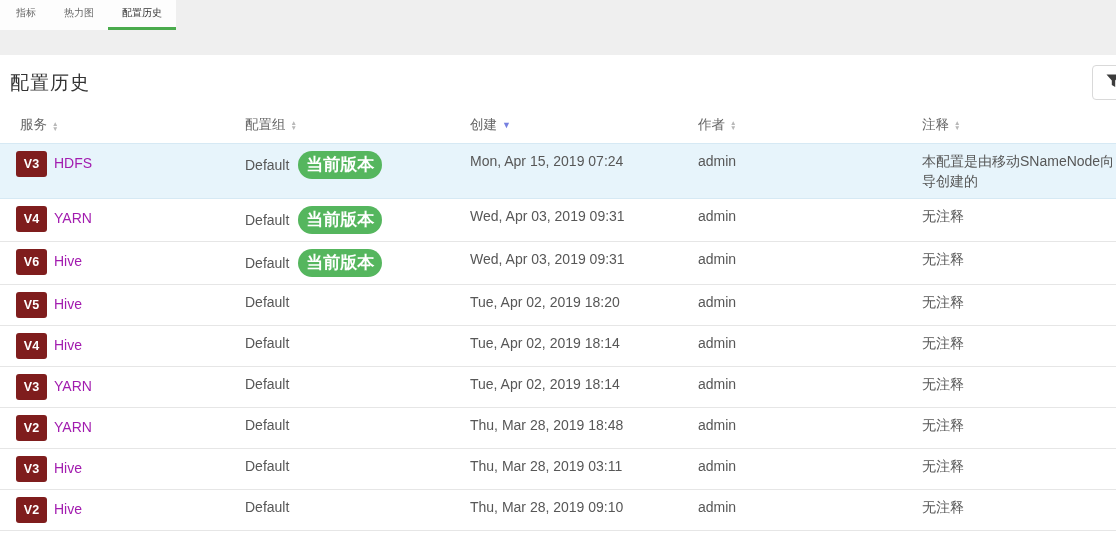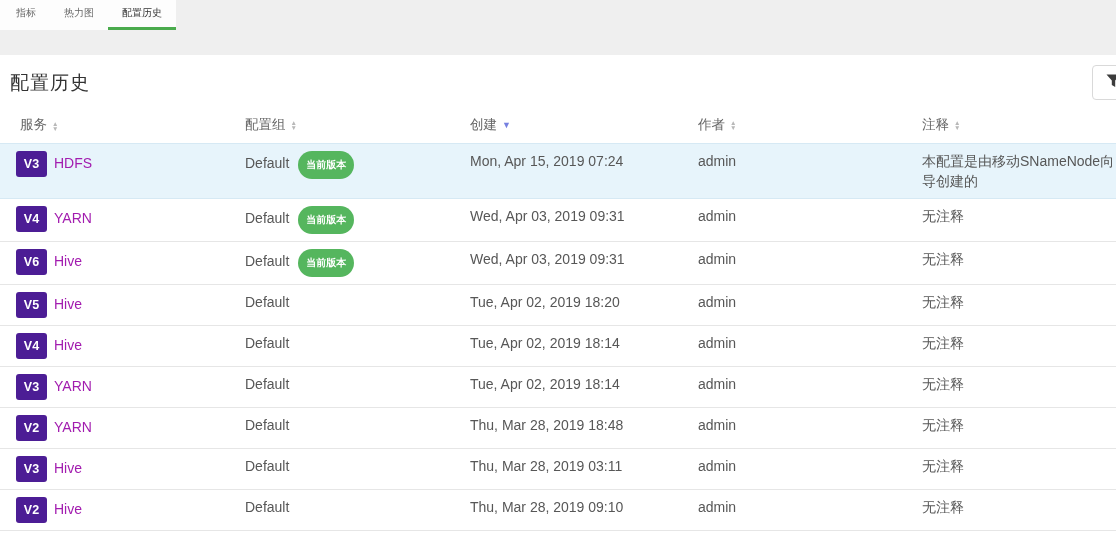--- a/index.html
+++ b/index.html
@@ -68,31 +68,31 @@
   }
   td.cell-service { padding-left:16px; white-space:nowrap; }
   tbody tr { border-top:1px solid #e6e6e6; background:#fff; }
   tbody tr:last-child { border-bottom:1px solid #e0e0e0; }
   tbody tr.highlight { background:#e7f4fb; border-top:1px solid #d6e9f4; }
   tbody tr.highlight + tr { border-top:1px solid #d6e9f4; }
 
   .vbadge {
     display:inline-block;
     min-width:31px; text-align:center;
-    background:#4c1d95; color:#fff;
+    background:#7f1d1d; color:#fff;
     font-size:12.5px; font-weight:bold;
     padding:3px 5px; border-radius:3px;
     margin-right:7px;
     cursor:pointer;
   }
   a.svc-link { color:#a21caf; text-decoration:none; cursor:pointer; }
   .cur-badge {
     display:inline-block;
     background:#55b65e; color:#fff;
-    font-size:10px; font-weight:bold;
+    font-size:17px; font-weight:bold;
     padding:4px 8px; border-radius:14px;
     margin-left:9px;
     cursor:pointer;
   }
 </style>
 </head>
 <body>
 
 <div class="tabbar">
   <div class="tabstrip">

